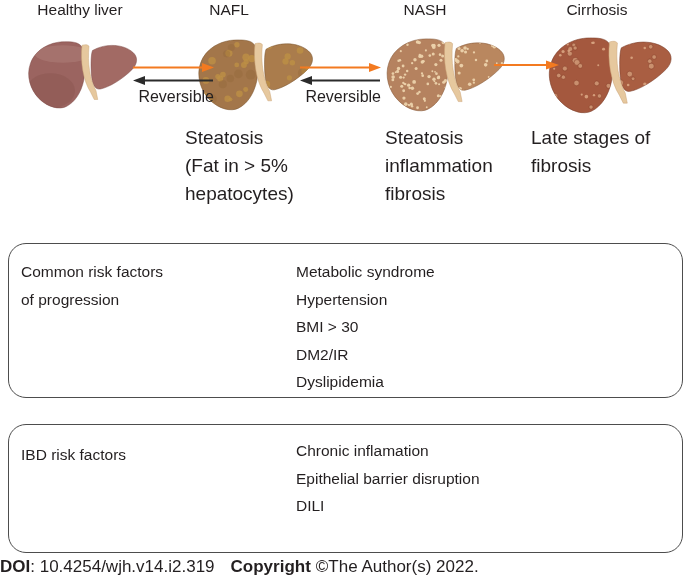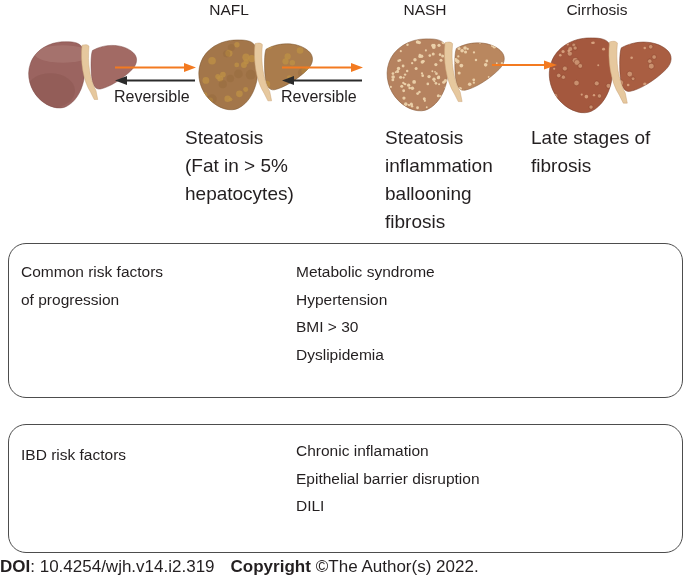--- a/index.html
+++ b/index.html
@@ -2,21 +2,21 @@
 <html><head>
 <meta charset="utf-8">
 <style>
   html,body{margin:0;padding:0;background:#ffffff;}
   .fig{
     position:relative;width:694px;height:588px;background:#ffffff;overflow:hidden;
     font-family:"Liberation Sans","DejaVu Sans",sans-serif;color:#231F20;
   }
   .stage-label{position:absolute;top:1px;font-size:15.5px;text-align:center;white-space:nowrap;}
   .liver{position:absolute;}
-  .arrowgrp{position:absolute;display:flex;flex-direction:column;align-items:flex-start;}
+  .arrowgrp{position:absolute;display:flex;flex-direction:column;align-items:flex-end;}
   .arrowgrp svg{display:block;}
   .arrow-back{margin-top:2px;}
   .rev-label{font-size:16px;margin-top:2px;white-space:nowrap;}
   .desc{position:absolute;font-size:19px;line-height:28px;white-space:nowrap;}
   .riskbox{
     position:absolute;left:8px;width:675px;border:1.5px solid #4D4D4D;border-radius:18px;
     box-sizing:border-box;background:#ffffff;
   }
   .boxtitle{position:absolute;left:12px;top:14px;font-size:15.5px;line-height:28px;white-space:nowrap;}
   .boxitems{position:absolute;left:287px;top:14px;font-size:15.5px;line-height:27.5px;white-space:nowrap;}
@@ -26,20 +26,21 @@
   }
   .footer .b{font-weight:bold;}
   .footer .cp{margin-left:16px;margin-right:5px;}
   .pre{white-space:pre;}
 </style>
 </head>
 <body>
 
 <div class="fig">
 
+  <div class="stage-label" style="left:10px;width:140px;">Healthy liver</div>
   <div class="stage-label" style="left:184px;width:90px;">NAFL</div>
   <div class="stage-label" style="left:380px;width:90px;">NASH</div>
   <div class="stage-label" style="left:552px;width:90px;">Cirrhosis</div>
 
   <svg class="liver" style="left:26px;top:40px;" width="112" height="70" viewBox="0 0 128 80">
     <defs>
         <clipPath id="clip-h">
       <path d="M44,2 C26,2 10,12 5,27 C0,41 5,57 15,67 C25,77 38,80 46,76 C56,71 63,60 66,46 C68,34 68,16 64,8 C60,2 52,2 44,2 Z"></path>
       <path d="M76,12 C92,3 112,5 122,14 C128,19 128,27 121,34 C110,45 95,54 85,56 C79,57 76,51 75,42 C74,31 74,17 76,12 Z"></path>
     </clipPath>
@@ -374,37 +375,37 @@
   </div>
 
   <div class="desc" style="left:185px;top:124px;">
     <div>Steatosis</div>
     <div>(Fat in &gt; 5%</div>
     <div>hepatocytes)</div>
   </div>
   <div class="desc" style="left:385px;top:124px;">
     <div>Steatosis</div>
     <div>inflammation</div>
-    <div>ballooning</div>
     <div>fibrosis</div>
   </div>
   <div class="desc" style="left:531px;top:124px;">
     <div>Late stages of</div>
     <div>fibrosis</div>
   </div>
 
   <div class="riskbox" style="top:243px;height:155px;">
     <div class="boxtitle">
       <div>Common risk factors</div>
       <div>of progression</div>
     </div>
     <div class="boxitems">
       <div>Metabolic syndrome</div>
       <div>Hypertension</div>
       <div>BMI &gt; 30</div>
+      <div>DM2/IR</div>
       <div>Dyslipidemia</div>
     </div>
   </div>
 
   <div class="riskbox" style="top:424px;height:129px;">
     <div class="boxtitle" style="top:16px;">
       <div>IBD risk factors</div>
     </div>
     <div class="boxitems" style="top:12px;">
       <div>Chronic inflamation</div>

